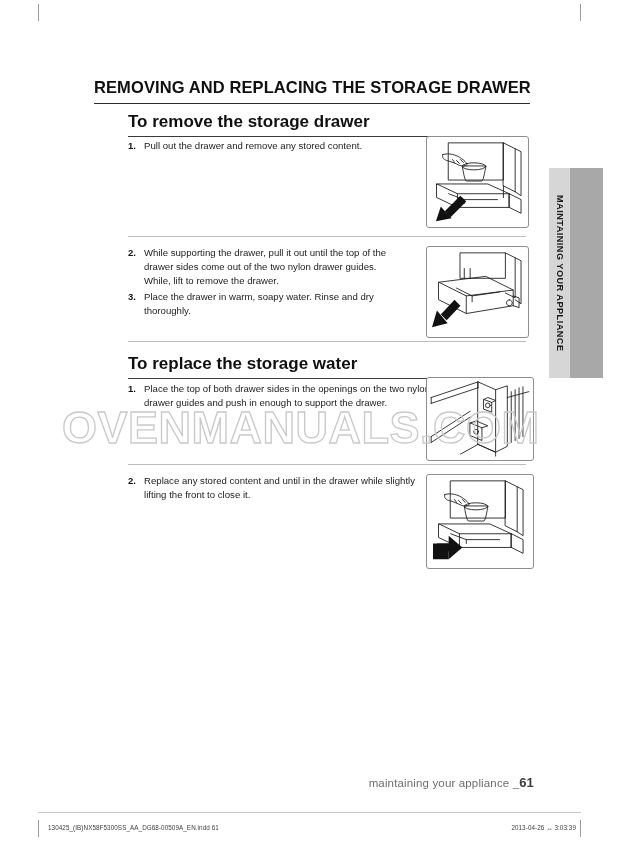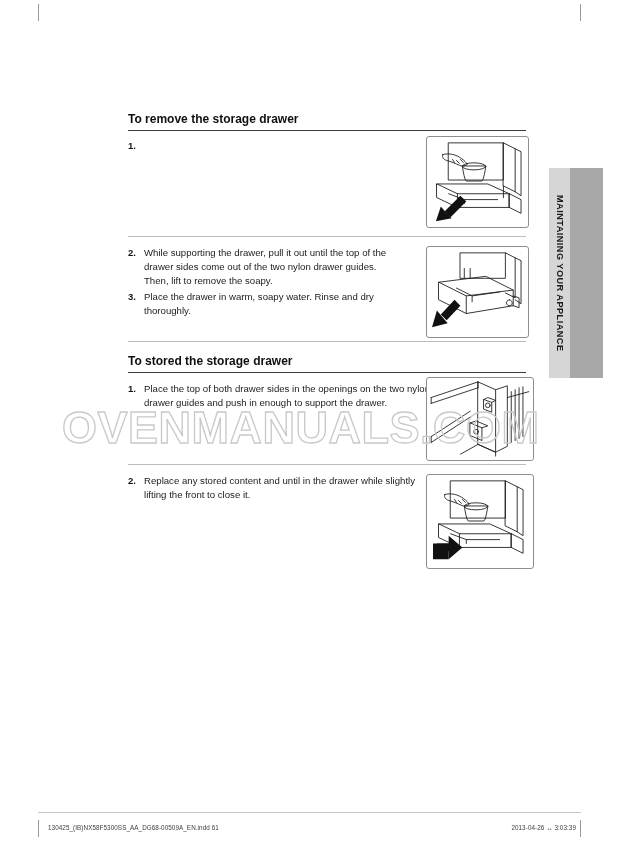--- a/index.html
+++ b/index.html
@@ -46,21 +46,21 @@
     color: #101010;
     padding-bottom: 6px;
     border-bottom: 1.6px solid #2b2b2b;
     white-space: nowrap;
   }
 
   .section-head {
     position: absolute;
     left: 128px;
     width: 398px;
-    font-size: 12px;
+    font-size: 17px;
     font-weight: bold;
     color: #101010;
     padding-bottom: 4px;
     border-bottom: 1px solid #3a3a3a;
   }
   .section-head.s1 { top: 112px; }
   .section-head.s2 { top: 354px; }
 
   
   .step {
@@ -207,42 +207,44 @@
 </head>
 <body>
 
 <div class="page">
 
   <div class="crop crop-tl"></div>
   <div class="crop crop-tr"></div>
   <div class="crop crop-bl"></div>
   <div class="crop crop-br"></div>
 
+  <div class="main-title">REMOVING AND REPLACING THE STORAGE DRAWER</div>
 
   <div class="section-head s1">To remove the storage drawer</div>
 
   <div class="step step-1a">
     <div class="step-num">1.</div>
+    <div class="step-text">Pull out the drawer and remove any stored content.</div>
   </div>
 
   <div class="sep sep-1"></div>
 
   <div class="step step-2a">
     <div class="step-num">2.</div>
-    <div class="step-text">While supporting the drawer, pull it out until the top of the drawer sides come out of the two nylon drawer guides. Then, lift to remove the soapy.</div>
+    <div class="step-text">While supporting the drawer, pull it out until the top of the drawer sides come out of the two nylon drawer guides. While, lift to remove the drawer.</div>
   </div>
 
   <div class="step step-3a">
     <div class="step-num">3.</div>
     <div class="step-text">Place the drawer in warm, soapy water. Rinse and dry thoroughly.</div>
   </div>
 
   <div class="sep sep-2"></div>
 
-  <div class="section-head s2">To stored the storage drawer</div>
+  <div class="section-head s2">To replace the storage water</div>
 
   <div class="step step-1b">
     <div class="step-num">1.</div>
     <div class="step-text">Place the top of both drawer sides in the openings on the two nylon drawer guides and push in enough to support the drawer.</div>
   </div>
 
   <div class="sep sep-3"></div>
 
   <div class="step step-2b">
     <div class="step-num">2.</div>
@@ -368,18 +370,21 @@
 
   <div class="side-bar-dark"></div>
   <div class="side-tab">
     <span class="side-tab-label">MAINTAINING YOUR APPLIANCE</span>
   </div>
 
   <svg class="watermark" viewBox="0 0 500 60" xmlns="http://www.w3.org/2000/svg">
     <text class="watermark-text" x="0" y="45">OVENMANUALS.COM</text>
   </svg>
 
+  <div class="footer-page">
+    <span>maintaining your appliance _</span><b>61</b>
+  </div>
 
   <div class="runline"></div>
   <div class="run-left">130425_(IB)NX58F5300SS_AA_DG68-00509A_EN.indd   61</div>
   <div class="run-right">2013-04-26   ㅛ 3:03:39</div>
 
 </div>
 
 </body></html>

